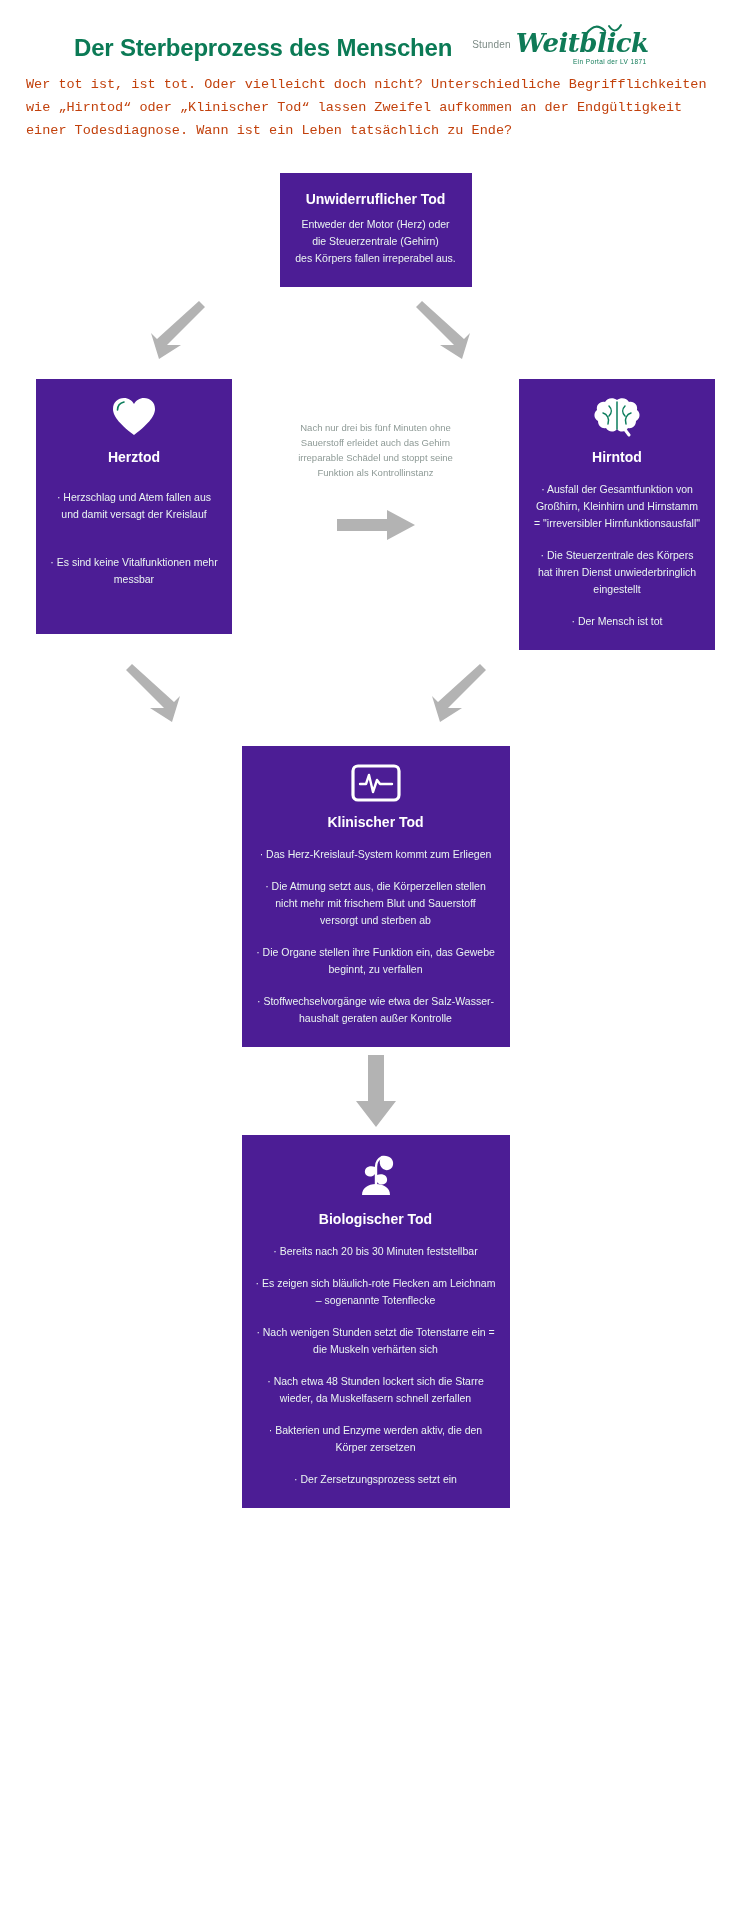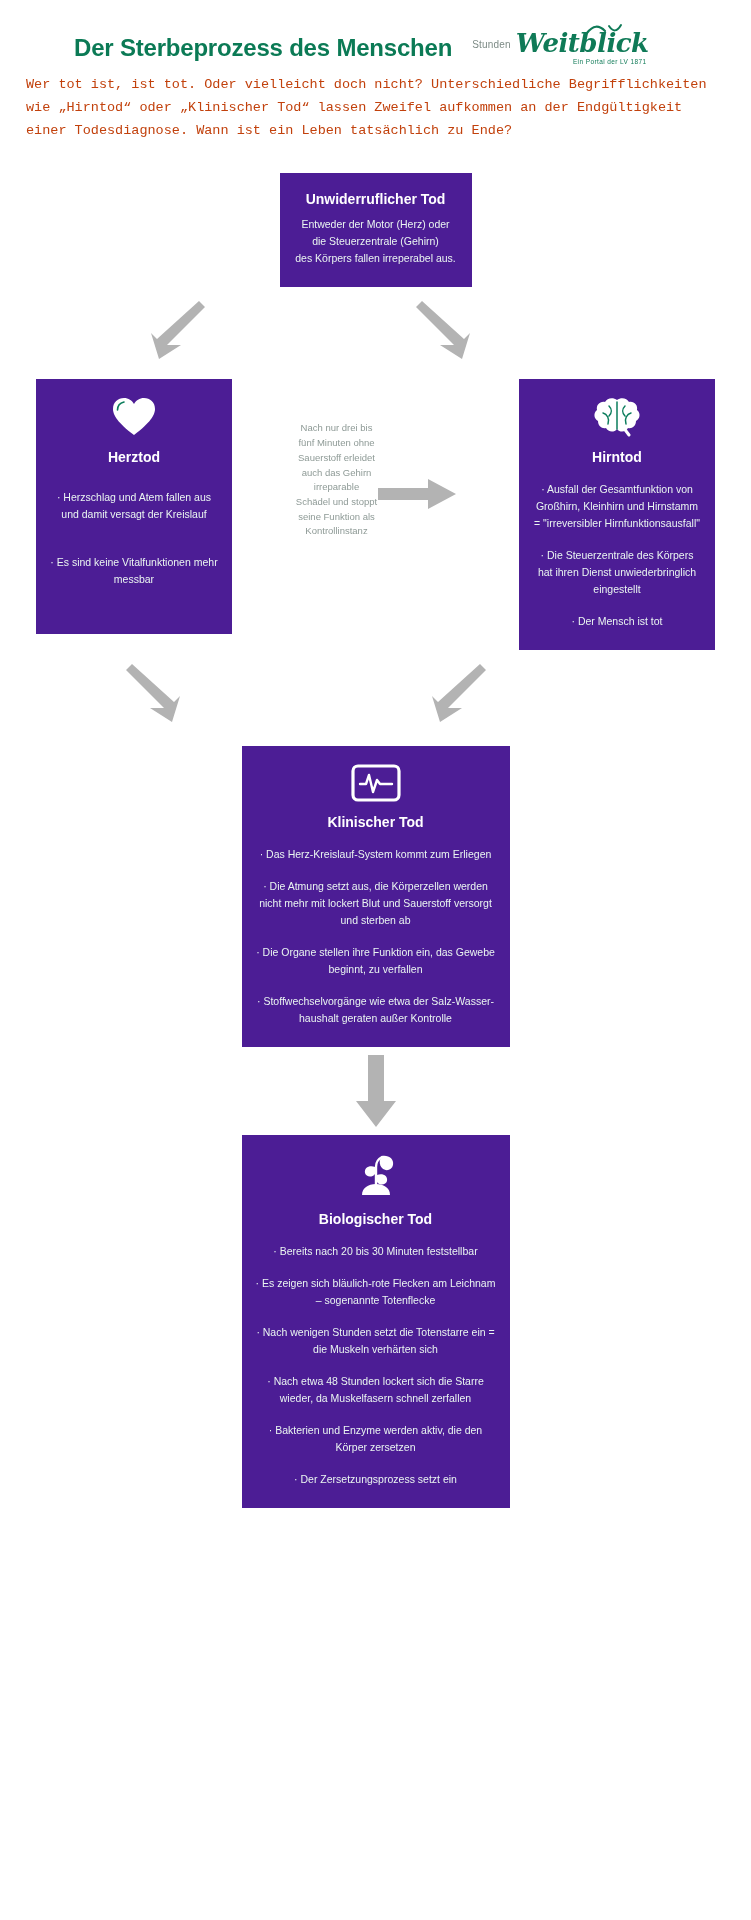--- a/index.html
+++ b/index.html
@@ -77,21 +77,21 @@
   .arrow-dl { position: absolute; left: 137px; top: 6px; }
   .arrow-dr { position: absolute; left: 408px; top: 6px; }
 
   
   .row-two { display: flex; justify-content: space-between; align-items: flex-start; padding: 0 36px; }
   .box-herztod { width: 196px; min-height: 255px; }
   .box-hirntod { width: 196px; min-height: 255px; }
 
   .mid-col {
     width: 160px; text-align: center; padding-top: 42px;
-    display: flex; flex-direction: row; align-items: center;
+    display: flex; flex-direction: column; align-items: center;
   }
   .mid-text { font-size: 9.5px; line-height: 1.55; color: #8e9a96; }
   .mid-arrow { margin-top: 28px; }
 
   .arrows-merge { position: relative; height: 96px; }
   .arrow-mdr { position: absolute; left: 118px; top: 6px; }
   .arrow-mdl { position: absolute; left: 418px; top: 6px; }
 
   
   .row-three { display: flex; justify-content: center; }
@@ -214,21 +214,21 @@
       <div class="box box-klinisch">
         <div class="icon-wrap">
           <svg width="50" height="38" viewBox="0 0 50 38">
             <rect x="2" y="2" width="46" height="34" rx="5" ry="5" fill="none" stroke="#ffffff" stroke-width="3.2"></rect>
             <path d="M9 20 L15 20 L18 11 L22 28 L26 16 L29 20 L41 20" stroke="#ffffff" stroke-width="2.4" fill="none" stroke-linecap="round" stroke-linejoin="round"></path>
           </svg>
         </div>
         <div class="box-title with-icon">Klinischer Tod</div>
         <div style="height:6px"></div>
         <div class="bullet">· Das Herz-Kreislauf-System kommt zum Erliegen</div>
-        <div class="bullet">· Die Atmung setzt aus, die Körperzellen werden nicht mehr mit lockert Blut und Sauerstoff versorgt und sterben ab</div>
+        <div class="bullet">· Die Atmung setzt aus, die Körperzellen stellen nicht mehr mit frischem Blut und Sauerstoff versorgt und sterben ab</div>
         <div class="bullet">· Die Organe stellen ihre Funktion ein, das Gewebe beginnt, zu verfallen</div>
         <div class="bullet">· Stoffwechselvorgänge wie etwa der Salz-Wasser-haushalt geraten außer Kontrolle</div>
       </div>
     </div>
 
     <div class="arrow-down-wrap">
       <div>
         <svg width="40" height="72" viewBox="0 0 40 72">
           <path d="M12 0 L28 0 L28 46 L40 46 L20 72 L0 46 L12 46 Z" fill="#b3b3b3"></path>
         </svg>

